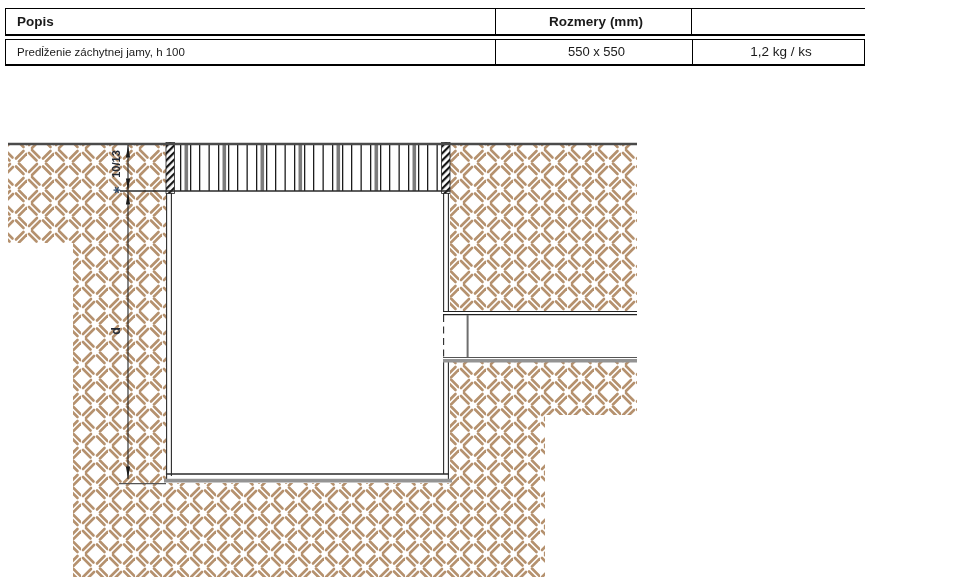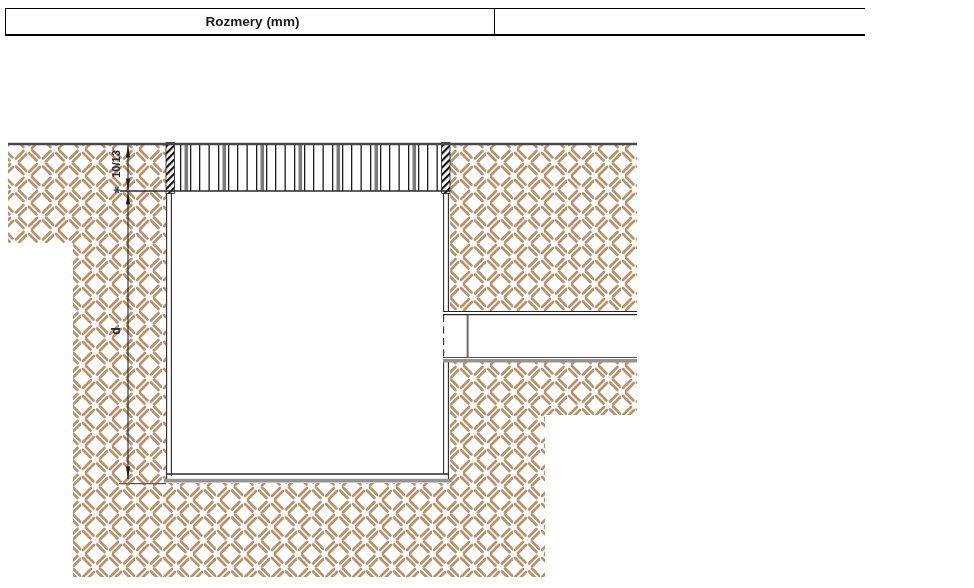--- a/index.html
+++ b/index.html
@@ -46,21 +46,27 @@
   
   .drawing{position:absolute;left:0;top:0;z-index:1;}
 </style>
 </head>
 <body>
 
 <div class="page">
 
   <div class="spec-table">
     <div class="t-head">
+      <div class="c">Popis</div>
       <div class="c center">Rozmery (mm)</div>
+    </div>
+    <div class="t-body">
+      <div class="c">Predĺženie záchytnej jamy, h 100</div>
+      <div class="c center val-size">550 x 550</div>
+      <div class="c center val-weight">1,2 kg / ks</div>
     </div>
   </div>
 
   <svg class="drawing" width="974" height="588" viewBox="0 0 974 588" xmlns="http://www.w3.org/2000/svg">
     <defs>
 
       <pattern id="groundHatch" width="27" height="27" patternUnits="userSpaceOnUse">
         <g stroke="#b5916e" stroke-width="2.6" stroke-linecap="round" fill="none">
           <path d="M2,10 L10,2"></path>
           <path d="M5,13 L13,5"></path>

